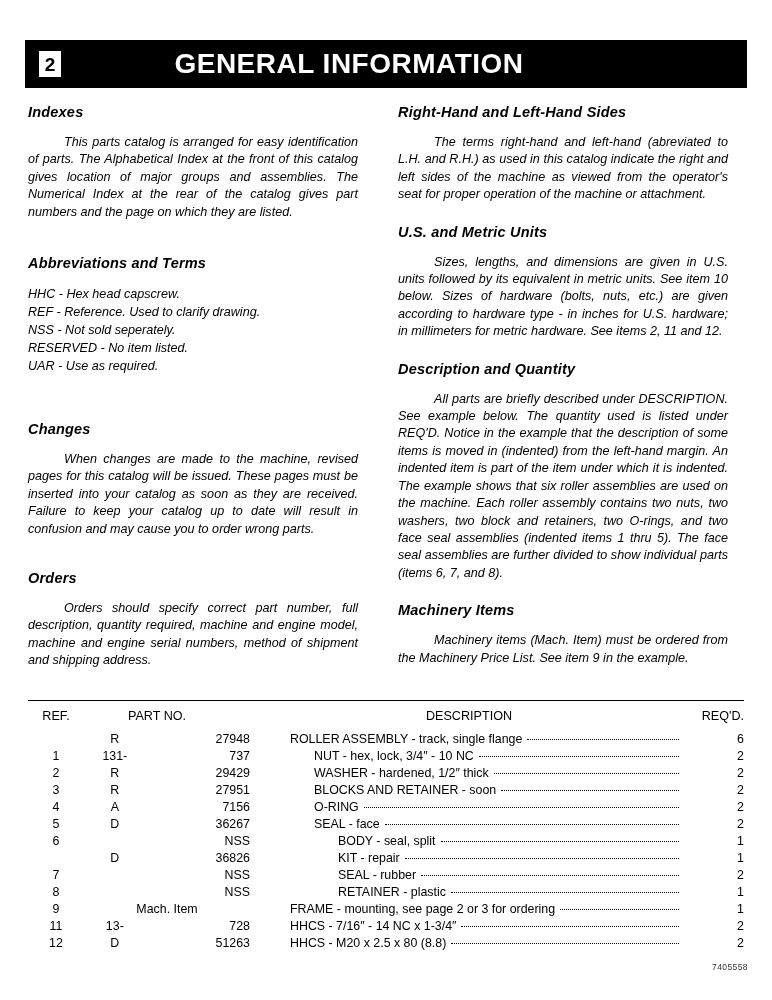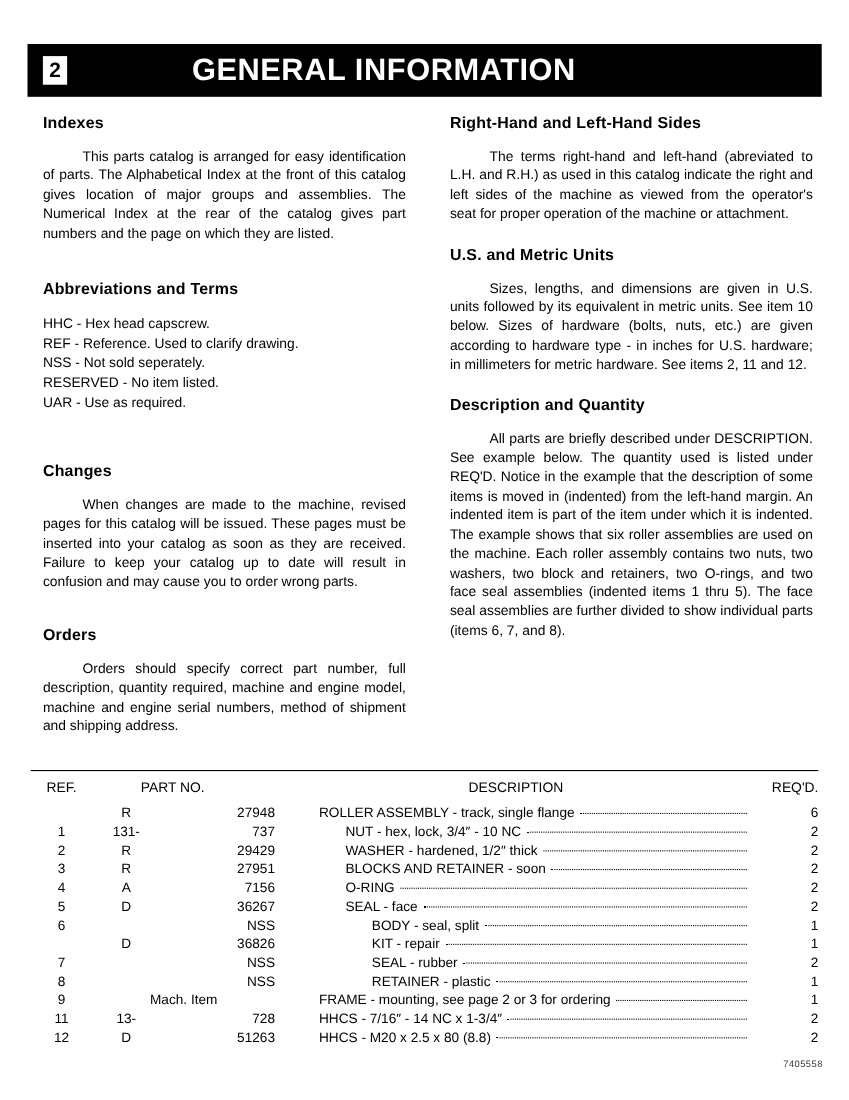--- a/index.html
+++ b/index.html
@@ -48,24 +48,25 @@
     font-size: 28px;
     font-weight: bold;
     letter-spacing: 0.5px;
     margin-right: 110px;
     font-family: "Liberation Sans", sans-serif;
   }
 
   
   .columns {
     position: absolute;
-    left: 11px;
+    left: 0;
     top: 104px;
     width: 696px;
     height: 600px;
+    font-style: italic;
   }
   .col {
     position: absolute;
     top: 0;
     width: 330px;
   }
   .col-left  { left: 28px; }
   .col-right { left: 398px; }
 
   h2.sec-head {
@@ -225,20 +226,24 @@
     <div class="sec sec-units">
       <h2 class="sec-head">U.S. and Metric Units</h2>
       <p class="body-par">Sizes, lengths, and dimensions are given in U.S. units followed by its equivalent in metric units. See item 10 below. Sizes of hardware (bolts, nuts, etc.) are given according to hardware type - in inches for U.S. hardware; in millimeters for metric hardware. See items 2, 11 and 12.</p>
     </div>
 
     <div class="sec sec-descqty">
       <h2 class="sec-head">Description and Quantity</h2>
       <p class="body-par">All parts are briefly described under DESCRIPTION. See example below. The quantity used is listed under REQ'D. Notice in the example that the description of some items is moved in (indented) from the left-hand margin. An indented item is part of the item under which it is indented. The example shows that six roller assemblies are used on the machine. Each roller assembly contains two nuts, two washers, two block and retainers, two O-rings, and two face seal assemblies (indented items 1 thru 5). The face seal assemblies are further divided to show individual parts (items 6, 7, and 8).</p>
     </div>
 
+    <div class="sec sec-mach">
+      <h2 class="sec-head">Machinery Items</h2>
+      <p class="body-par">Machinery items (Mach. Item) must be ordered from the Machinery Price List. See item 9 in the example.</p>
+    </div>
 
   </div>
 </div>
 
 <div class="table-wrap">
   <hr class="table-rule">
   <table class="parts">
     <thead>
       <tr>
         <th class="th-ref">REF.</th>

